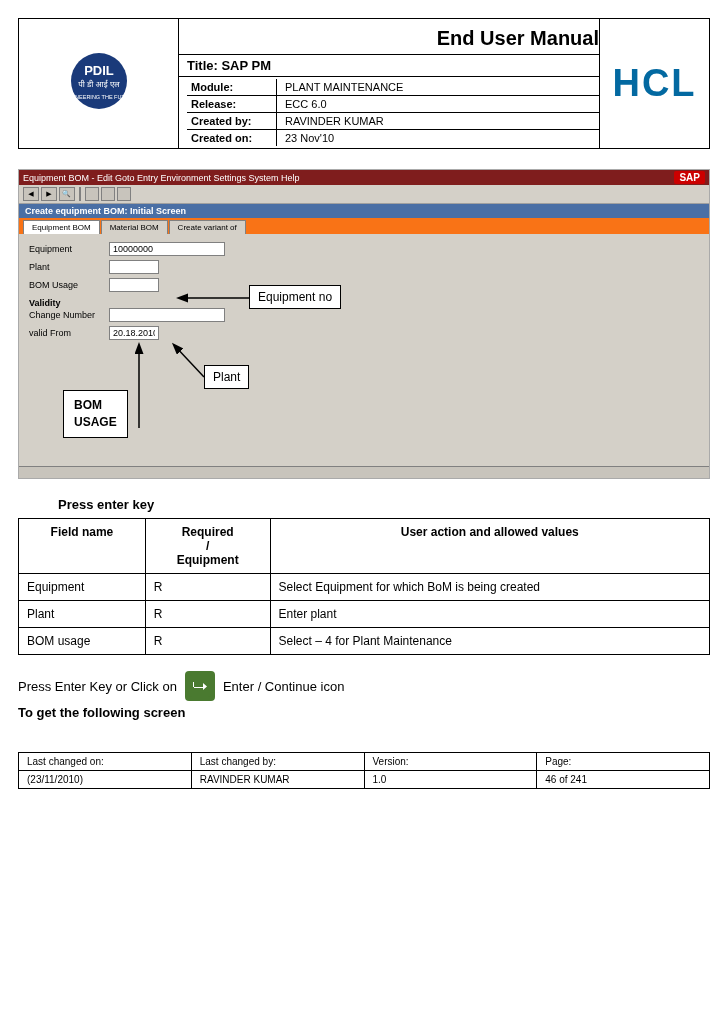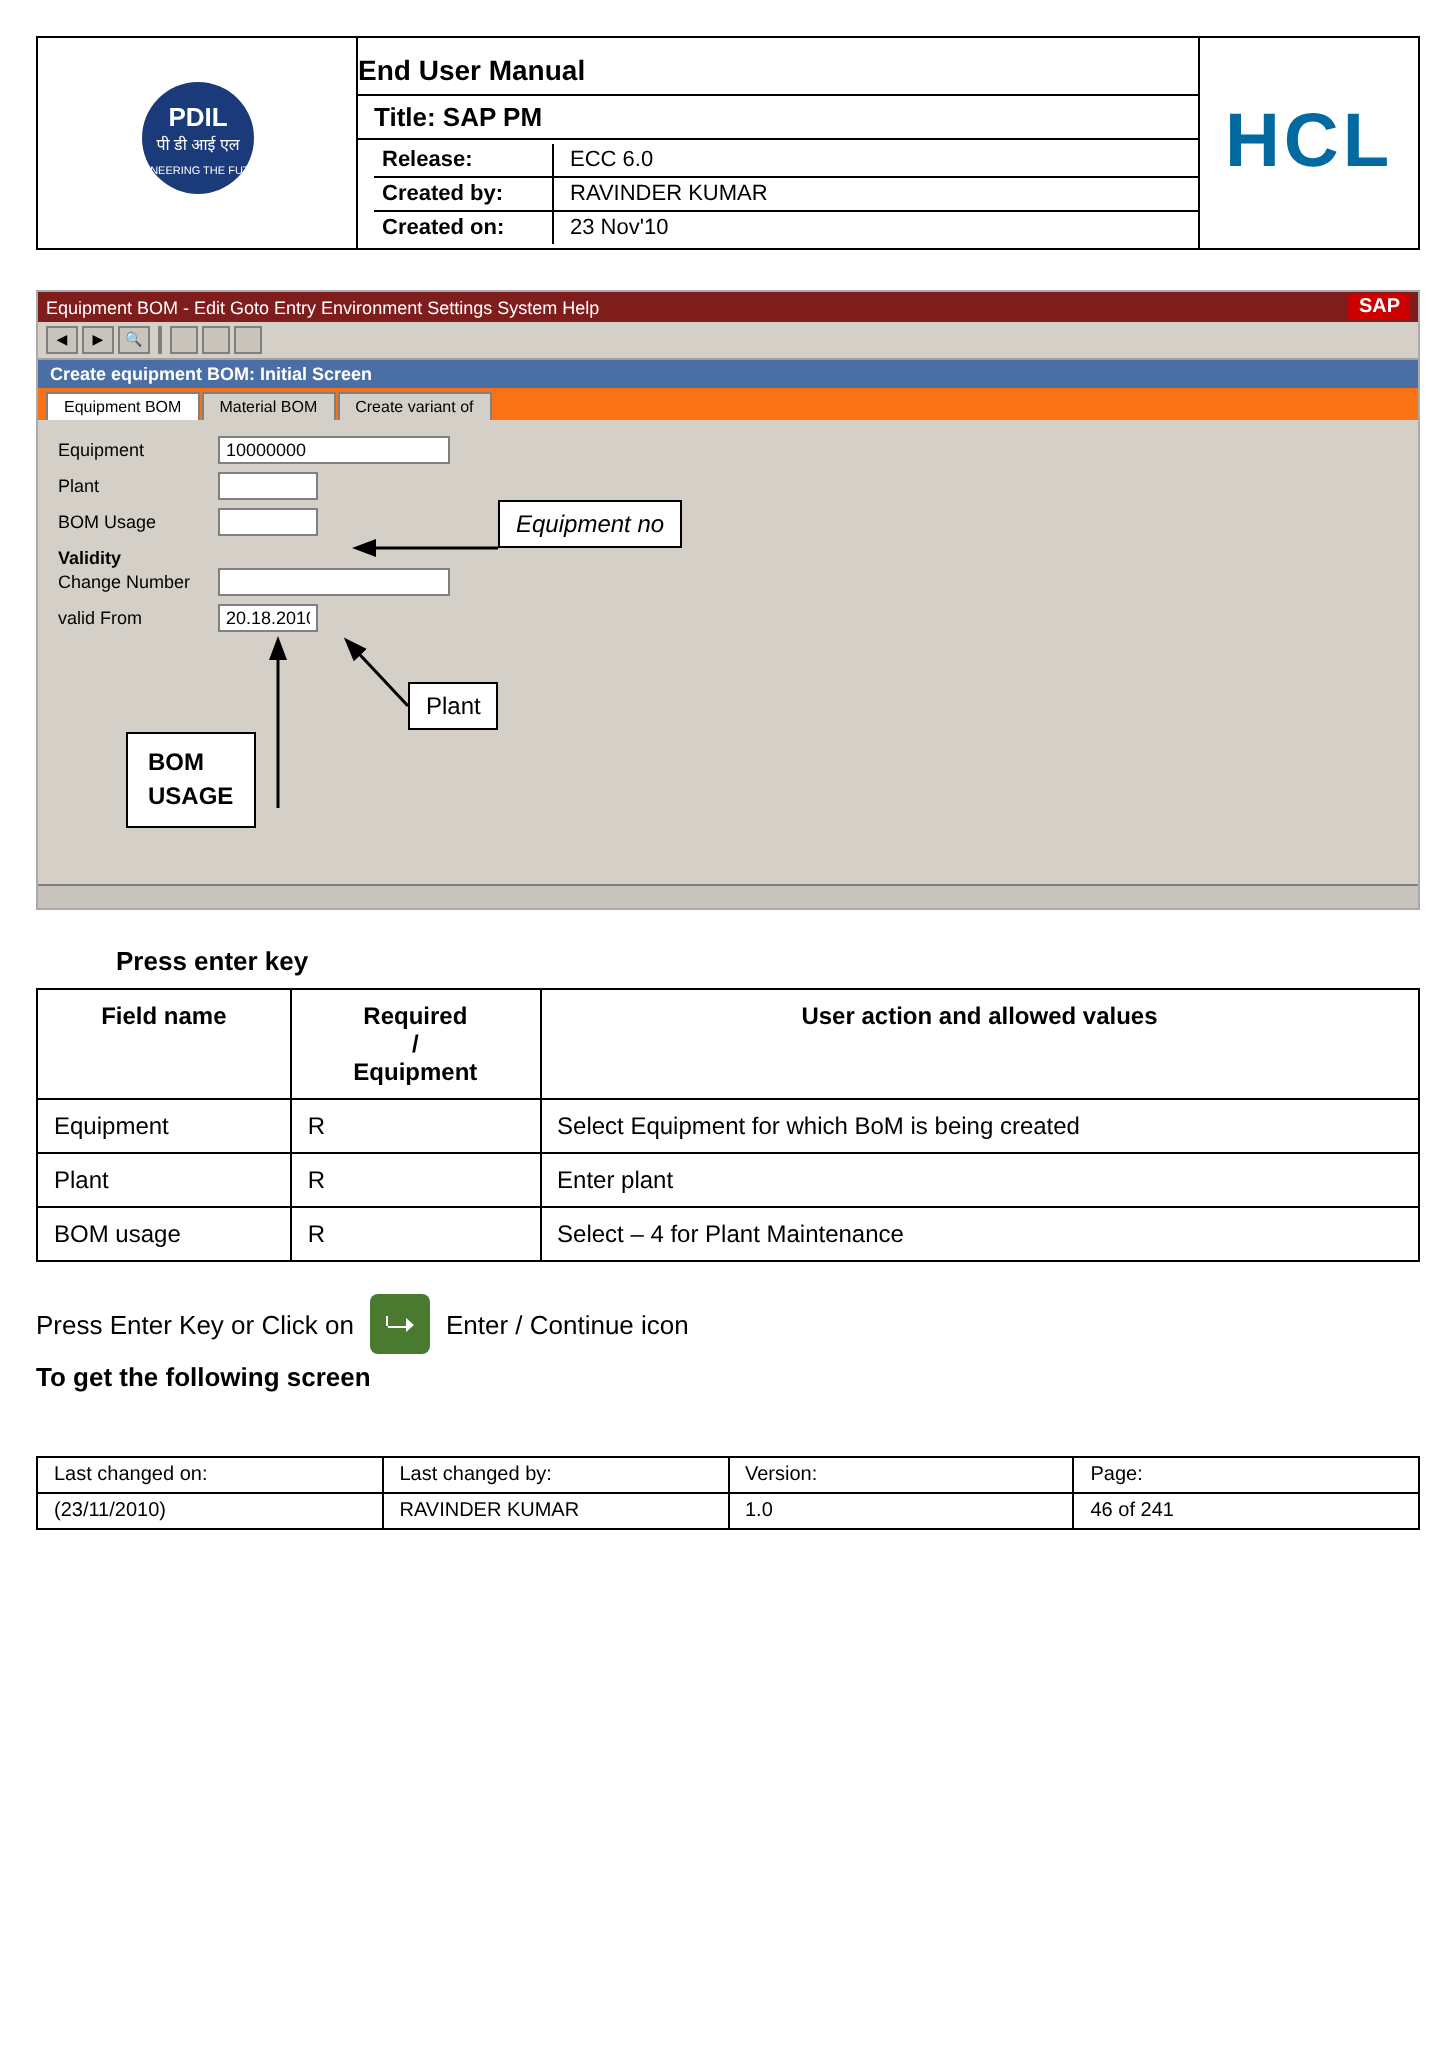--- a/index.html
+++ b/index.html
@@ -35,22 +35,22 @@
       flex-direction: column;
       align-items: center;
     }
 
     .header-center {
       flex: 1;
       display: flex;
       flex-direction: column;
     }
     .header-title-row {
-      text-align: left;
-      font-size: 14px;
+      text-align: right;
+      font-size: 20px;
       font-weight: bold;
       padding: 8px 0 4px 0;
       border-bottom: 1.5px solid #000;
     }
     .header-meta {
       display: flex;
       flex-direction: column;
       padding: 2px 0 2px 8px;
     }
     .meta-row {
@@ -328,20 +328,24 @@
           <text x="35" y="50" text-anchor="middle" fill="white" font-size="5.5" font-family="Arial">ENGINEERING THE FUTURE</text>
         </svg>
       </div>
     </div>
   </div>
 
   <div class="header-center">
     <div class="header-title-row">End User Manual</div>
     <div style="font-size:13px; font-weight:bold; padding:3px 8px; border-bottom:1px solid #000;">Title: SAP PM</div>
     <div class="header-meta">
+      <div class="meta-row">
+        <span class="meta-label">Module:</span>
+        <span class="meta-value">PLANT MAINTENANCE</span>
+      </div>
       <div class="meta-row">
         <span class="meta-label">Release:</span>
         <span class="meta-value">ECC 6.0</span>
       </div>
       <div class="meta-row">
         <span class="meta-label">Created by:</span>
         <span class="meta-value">RAVINDER KUMAR</span>
       </div>
       <div class="meta-row">
         <span class="meta-label">Created on:</span>
@@ -404,21 +408,21 @@
         </div>
         <div class="sap-field-row">
           <span class="sap-field-label">valid From</span>
           <input class="sap-field-input small" value="20.18.2010" readonly="" style="">
         </div>
       </div>
 
       <div class="sap-status-bar">&nbsp;</div>
     </div>
 
-    <div class="callout-box" style="left:230px; top:104px;font-style:italic;">
+    <div class="callout-box" style="left:230px; top:115px;">
       <span>Equipment no</span>
     </div>
 
     <div class="callout-box" style="left:185px; top:195px;">
       <span>Plant</span>
     </div>
 
     <div class="bom-usage-box">
       <span>BOM<br>USAGE</span>
     </div>

